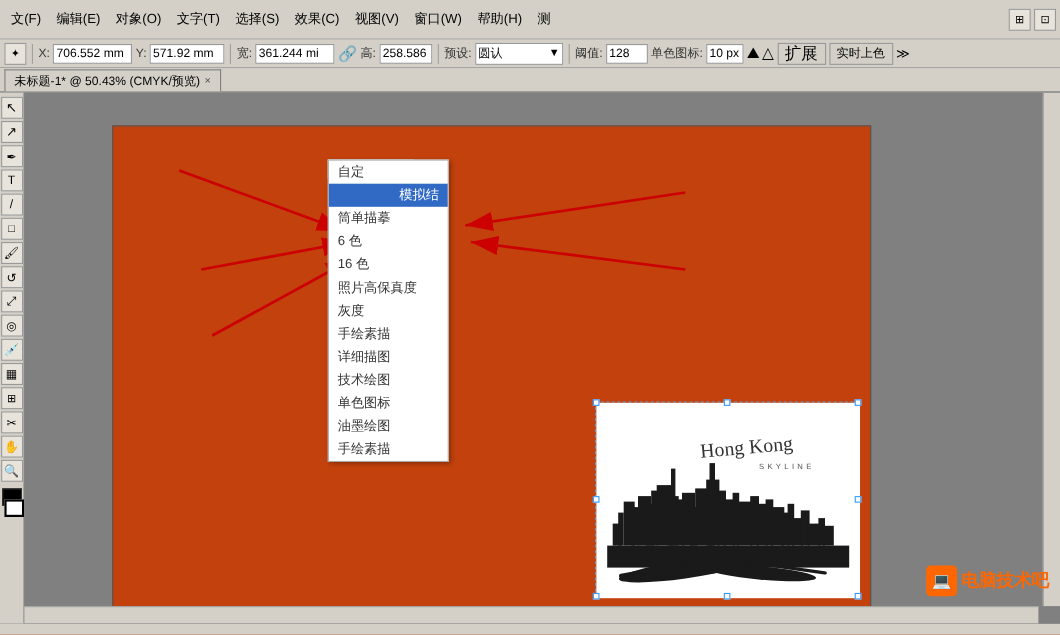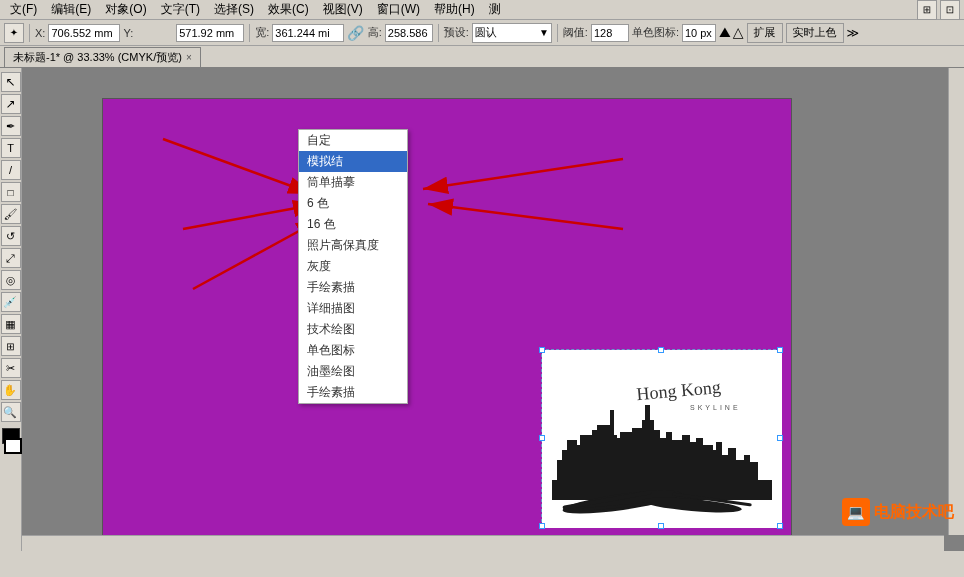--- a/index.html
+++ b/index.html
@@ -10,21 +10,21 @@
       font-family: 'SimSun', 'Microsoft YaHei', Arial, sans-serif;
       font-size: 12px;
       background: #d4d0c8;
     }
 
     
     .menubar {
       display: flex;
       align-items: center;
       background: #d4d0c8;
-      height: 20px;
+      height: 36px;
       border-bottom: 1px solid #a0a0a0;
       padding: 0 4px;
       gap: 2px;
     }
     .menubar-item {
       padding: 2px 6px;
       cursor: pointer;
       font-size: 12px;
       white-space: nowrap;
     }
@@ -107,41 +107,41 @@
       overflow: hidden;
     }
 
     
     .page-canvas {
       position: absolute;
       top: 30px;
       left: 80px;
       width: 690px;
       height: 450px;
-      background: #a21caf;
+      background: #c2410c;
       border: 1px solid #555;
     }
     .dropdown-menu {
       position: absolute;
       top: 0px;
       left: 0px;
       background: white;
       border: 1px solid #aaa;
       box-shadow: 2px 2px 4px rgba(0,0,0,0.3);
       z-index: 200;
       min-width: 110px;
     }
     .dropdown-item {
       padding: 2px 8px;
       font-size: 12px;
       cursor: pointer;
       white-space: nowrap;
       color: #333;
     }
-    .dropdown-item.selected { background: #316ac5; color: white; }
+    .dropdown-item.selected { background: #316ac5; color: white; text-align: right; }
 
     
     .scrollbar-h {
       position: absolute;
       bottom: 0;
       left: 0;
       right: 20px;
       height: 16px;
       background: #d4d0c8;
       border-top: 1px solid #a0a0a0;
@@ -213,21 +213,21 @@
     <div class="icon-box">⊡</div>
   </div>
 </div>
 
 <div class="toolbar">
   <div class="icon-box">✦</div>
   <div class="toolbar-separator"></div>
   <span class="toolbar-label">X:</span>
   <input class="toolbar-input" value="706.552 mm" style="width: 72px;">
   <span class="toolbar-label">Y:</span>
-  <input class="toolbar-input" value="571.92 mm" style="width: 68px; margin-left: 40px;">
+  <input class="toolbar-input" value="571.92 mm" style="width: 68px;">
   <div class="toolbar-separator"></div>
   <span class="toolbar-label">宽:</span>
   <input class="toolbar-input" value="361.244 mi" style="width: 72px;">
   <span style="font-size:14px; cursor:pointer;">🔗</span>
   <span class="toolbar-label">高:</span>
   <input class="toolbar-input" value="258.586 mi" style="width: 48px;">
   <div class="toolbar-separator"></div>
   <span class="toolbar-label">预设:</span>
   <div style="display:flex; align-items:center; border:1px solid #999; background:white; height:20px; padding:0 2px; width:80px;">
     <span style="font-size:11px; flex:1;">圆认</span>
@@ -235,30 +235,30 @@
   </div>
   <div class="toolbar-separator"></div>
   <span class="toolbar-label">阈值:</span>
   <input class="toolbar-input" value="128" style="width: 38px;">
   <span class="toolbar-label">单色图标:</span>
   <input class="toolbar-input" value="10 px" style="width: 34px;">
   <div style="display:flex; gap:2px;">
     <span style="font-size:14px;">⛰</span>
     <span style="font-size:14px;">△</span>
   </div>
-  <button style="height:20px; font-size:11px; background:#d4d0c8; border:1px solid #999; cursor:pointer; padding:0 6px;">扩展</button>
+  <button style="height:20px; font-size:15px; background:#d4d0c8; border:1px solid #999; cursor:pointer; padding:0 6px;">扩展</button>
   <button style="height:20px; font-size:11px; background:#d4d0c8; border:1px solid #999; cursor:pointer; padding:0 6px;">实时上色</button>
   <div style="display:flex; gap:2px;">
     <span style="font-size:12px;">≫</span>
   </div>
 </div>
 
 <div class="tabbar">
   <div class="tab active">
-    <span style="font-size:11px;">未标题-1* @ 33.33% (CMYK/预览)</span>
+    <span style="font-size:11px;">未标题-1* @ 50.43% (CMYK/预览)</span>
     <span class="tab-close">×</span>
   </div>
 </div>
 
 <div class="main-area">
 
   <div style="width:22px; background:#d4d0c8; border-right:1px solid #a0a0a0; display:flex; flex-direction:column; align-items:center; padding-top:4px; gap:2px;">
     <div class="icon-box" style="font-size:12px;">↖</div>
     <div class="icon-box" style="font-size:12px;">↗</div>
     <div class="icon-box" style="font-size:11px;">✒</div>

